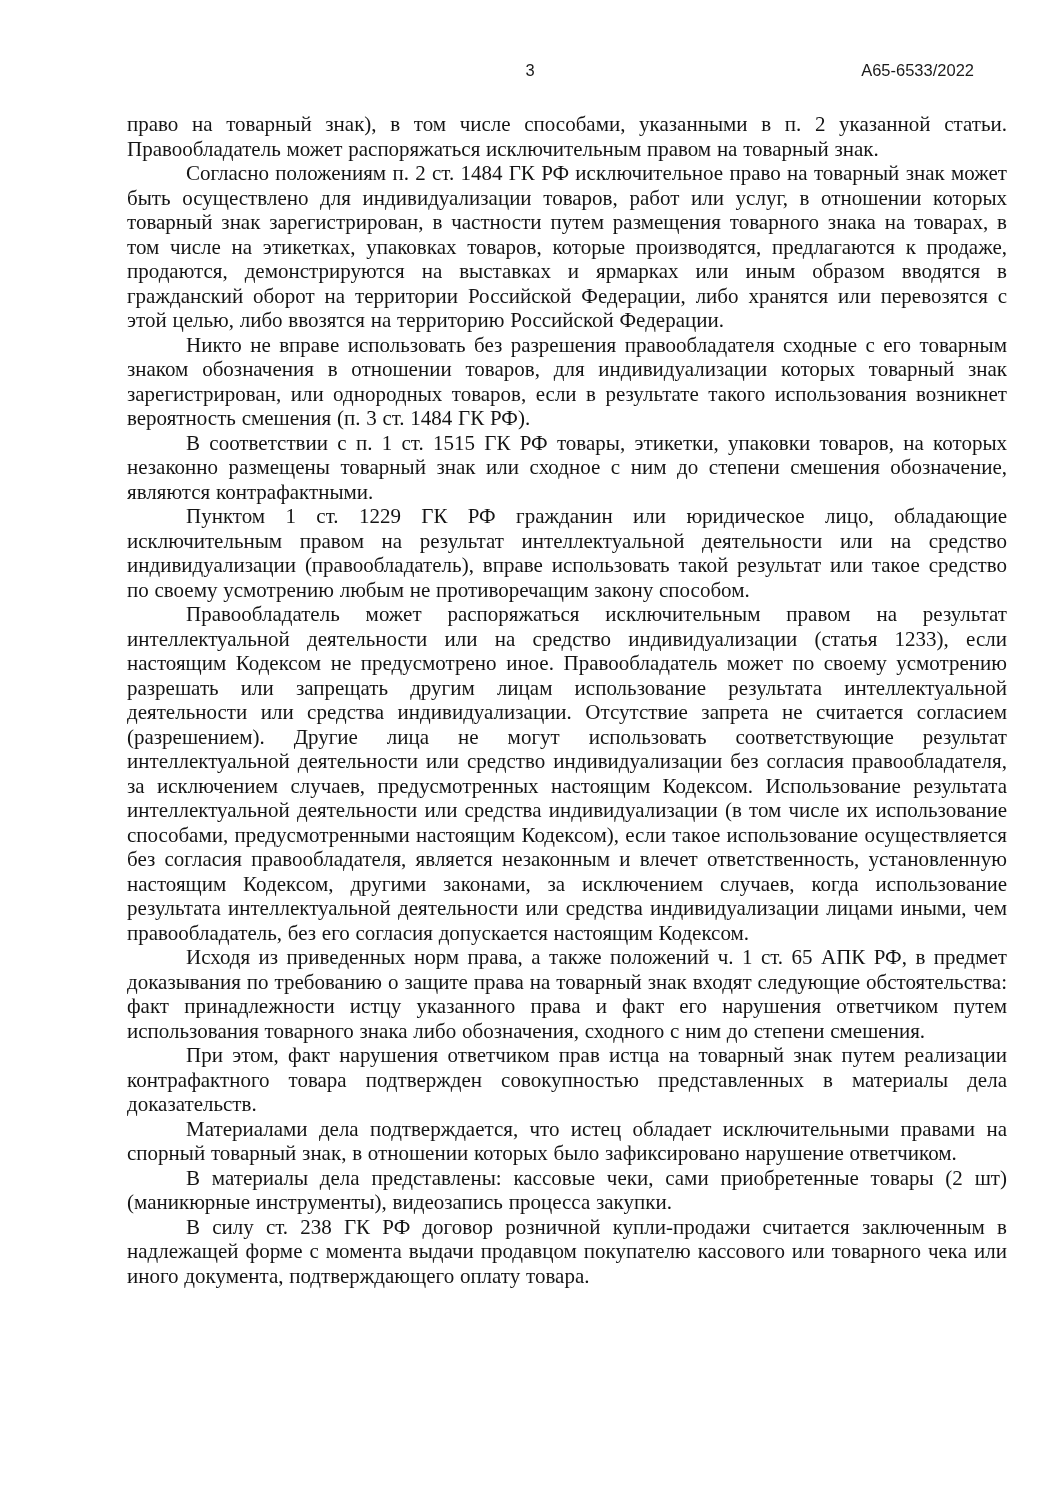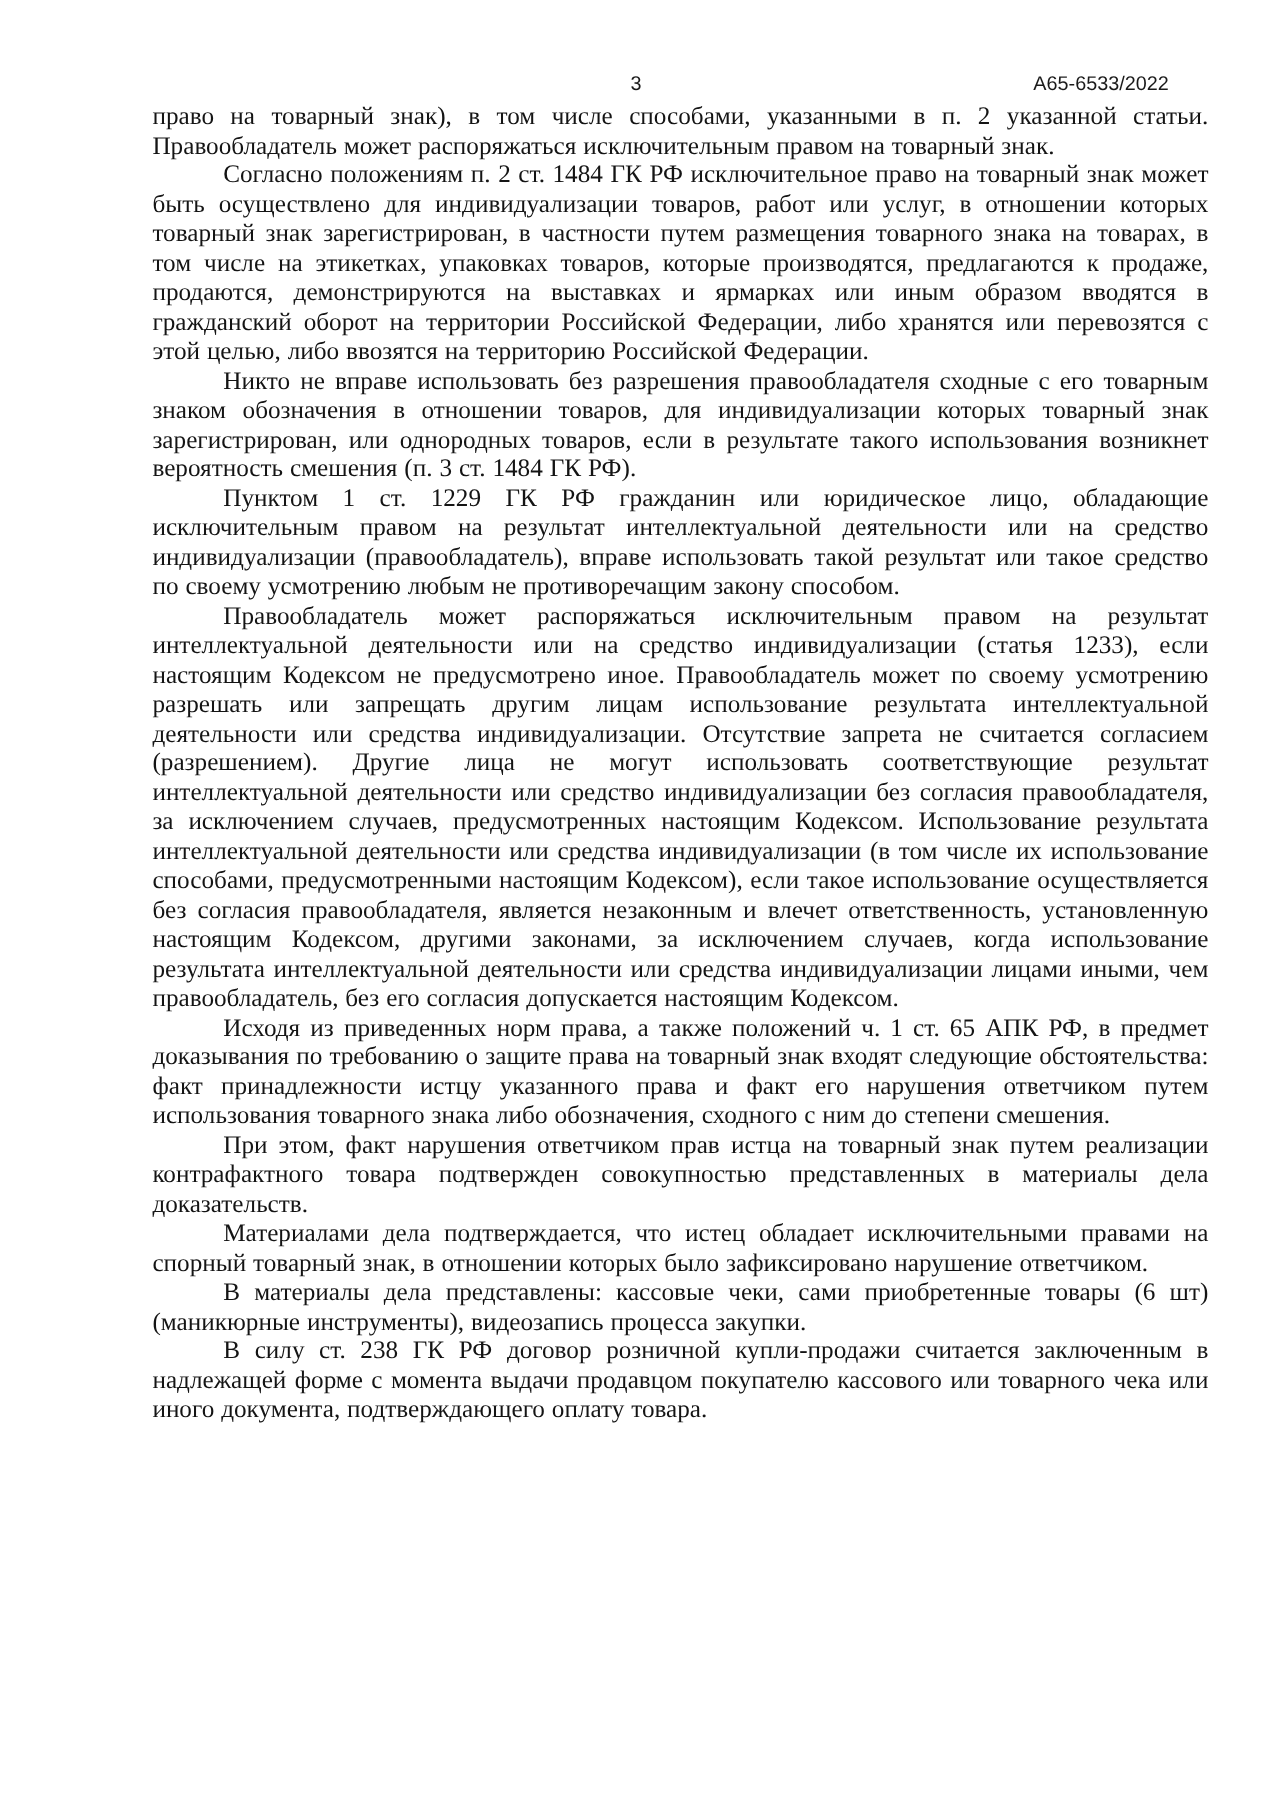--- a/index.html
+++ b/index.html
@@ -49,35 +49,37 @@
     margin: 0;
     padding: 0;
     font-size: 21px;
     line-height: 24.5px;
     text-align: justify;
     text-indent: 59px;
     word-spacing: 0.5px;
   }
   .body-text p.para.cont {
     text-indent: 0;
+    margin-top: 28px;
   }
 </style>
 </head>
 <body>
 
 <div class="page">
   <div class="page-header">
     <span class="page-number">3</span>
     <span class="case-number">А65-6533/2022</span>
   </div>
   <div class="body-text">
       <p class="para cont">право на товарный знак), в том числе способами, указанными в п. 2 указанной статьи. Правообладатель может распоряжаться исключительным правом на товарный знак.</p>
       <p class="para">Согласно положениям п. 2 ст. 1484 ГК РФ исключительное право на товарный знак может быть осуществлено для индивидуализации товаров, работ или услуг, в отношении которых товарный знак зарегистрирован, в частности путем размещения товарного знака на товарах, в том числе на этикетках, упаковках товаров, которые производятся, предлагаются к продаже, продаются, демонстрируются на выставках и ярмарках или иным образом вводятся в гражданский оборот на территории Российской Федерации, либо хранятся или перевозятся с этой целью, либо ввозятся на территорию Российской Федерации.</p>
       <p class="para">Никто не вправе использовать без разрешения правообладателя сходные с его товарным знаком обозначения в отношении товаров, для индивидуализации которых товарный знак зарегистрирован, или однородных товаров, если в результате такого использования возникнет вероятность смешения (п. 3 ст. 1484 ГК РФ).</p>
+      <p class="para">В соответствии с п. 1 ст. 1515 ГК РФ товары, этикетки, упаковки товаров, на которых незаконно размещены товарный знак или сходное с ним до степени смешения обозначение, являются контрафактными.</p>
       <p class="para">Пунктом 1 ст. 1229 ГК РФ гражданин или юридическое лицо, обладающие исключительным правом на результат интеллектуальной деятельности или на средство индивидуализации (правообладатель), вправе использовать такой результат или такое средство по своему усмотрению любым не противоречащим закону способом.</p>
       <p class="para">Правообладатель может распоряжаться исключительным правом на результат интеллектуальной деятельности или на средство индивидуализации (статья 1233), если настоящим Кодексом не предусмотрено иное. Правообладатель может по своему усмотрению разрешать или запрещать другим лицам использование результата интеллектуальной деятельности или средства индивидуализации. Отсутствие запрета не считается согласием (разрешением). Другие лица не могут использовать соответствующие результат интеллектуальной деятельности или средство индивидуализации без согласия правообладателя, за исключением случаев, предусмотренных настоящим Кодексом. Использование результата интеллектуальной деятельности или средства индивидуализации (в том числе их использование способами, предусмотренными настоящим Кодексом), если такое использование осуществляется без согласия правообладателя, является незаконным и влечет ответственность, установленную настоящим Кодексом, другими законами, за исключением случаев, когда использование результата интеллектуальной деятельности или средства индивидуализации лицами иными, чем правообладатель, без его согласия допускается настоящим Кодексом.</p>
       <p class="para">Исходя из приведенных норм права, а также положений ч. 1 ст. 65 АПК РФ, в предмет доказывания по требованию о защите права на товарный знак входят следующие обстоятельства: факт принадлежности истцу указанного права и факт его нарушения ответчиком путем использования товарного знака либо обозначения, сходного с ним до степени смешения.</p>
       <p class="para">При этом, факт нарушения ответчиком прав истца на товарный знак путем реализации контрафактного товара подтвержден совокупностью представленных в материалы дела доказательств.</p>
       <p class="para">Материалами дела подтверждается, что истец обладает исключительными правами на спорный товарный знак, в отношении которых было зафиксировано нарушение ответчиком.</p>
-      <p class="para">В материалы дела представлены: кассовые чеки, сами приобретенные товары (6 шт) (маникюрные инструменты), видеозапись процесса закупки.</p>
+      <p class="para">В материалы дела представлены: кассовые чеки, сами приобретенные товары (2 шт) (маникюрные инструменты), видеозапись процесса закупки.</p>
       <p class="para">В силу ст. 238 ГК РФ договор розничной купли-продажи считается заключенным в надлежащей форме с момента выдачи продавцом покупателю кассового или товарного чека или иного документа, подтверждающего оплату товара.</p>
     </div>
 </div>
 
 </body></html>

